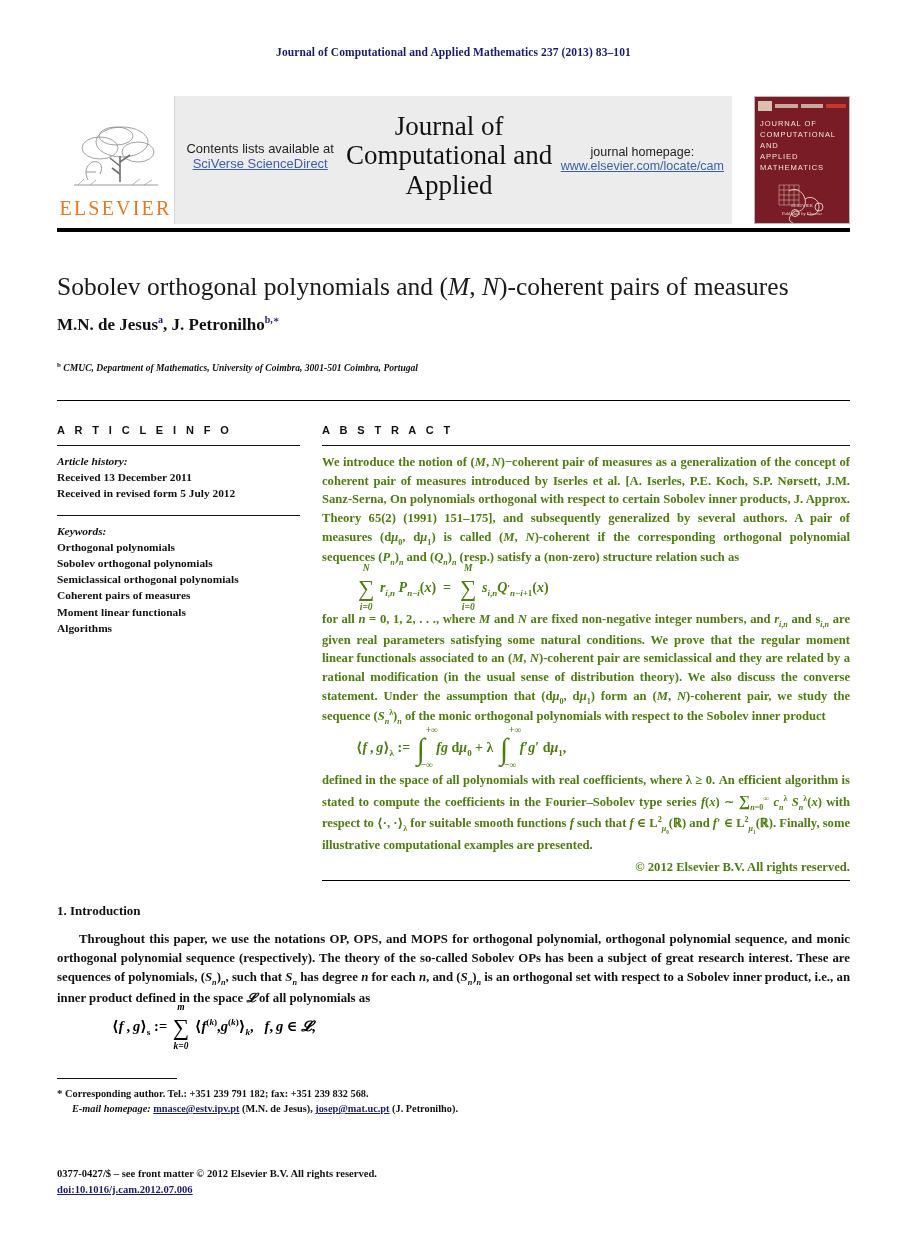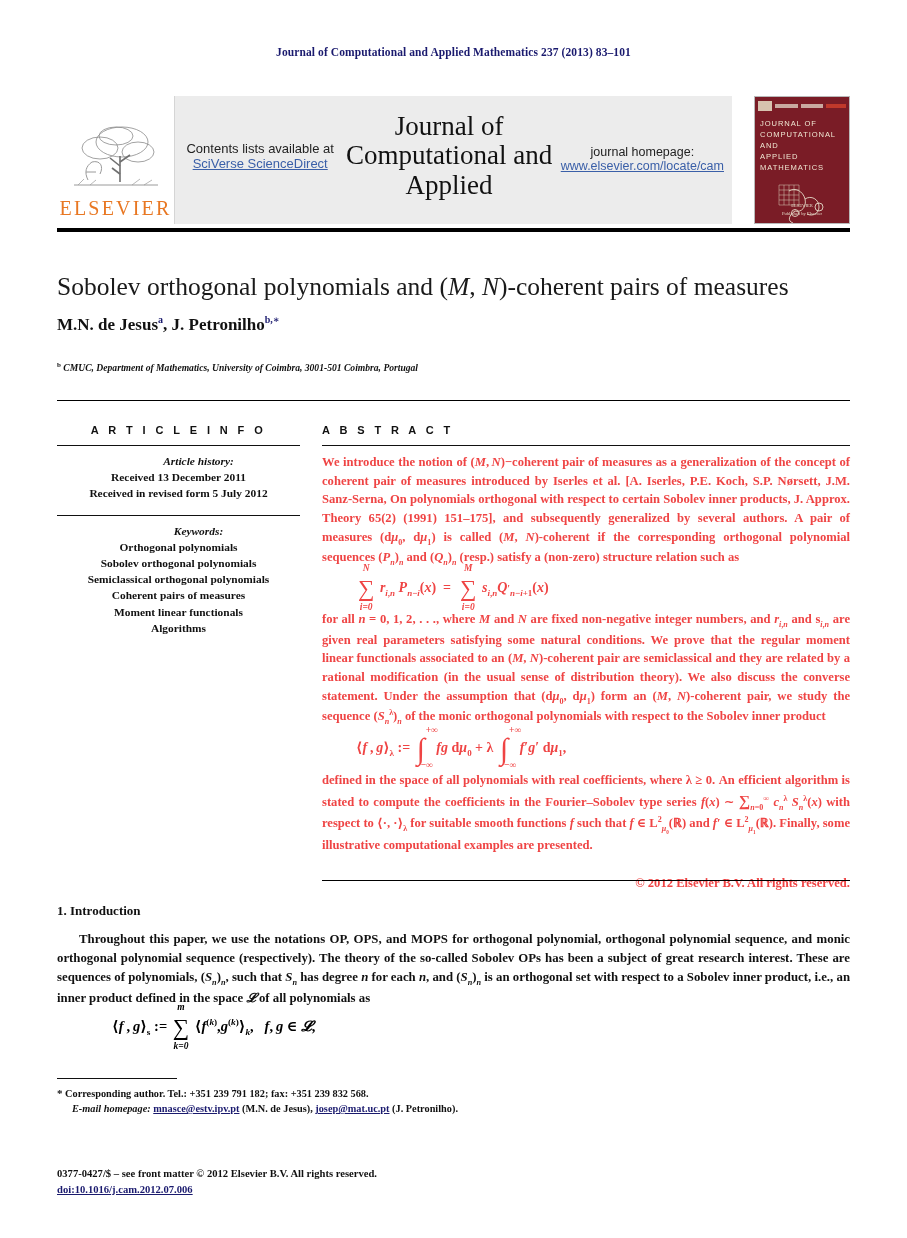--- a/index.html
+++ b/index.html
@@ -184,21 +184,20 @@
   .affil sup { font-style: normal; font-size: 7px; }
   .affil-a { top: 344px; }
   .affil-b { top: 360px; }
 
   
   .col-left {
     position: absolute;
     top: 424px;
     left: 57px;
     width: 243px;
-    text-align: center;
   }
   .col-right {
     position: absolute;
     top: 424px;
     left: 322px;
     width: 528px;
   }
   .sec-head {
     font-family: "Liberation Sans", sans-serif;
     font-weight: bold;
@@ -211,36 +210,36 @@
     border: 0;
     border-top: 1.6px solid #111;
     margin: 0 0 7px 0;
   }
   .info-block {
     font-size: 11.4px;
     line-height: 1.42;
     font-weight: bold;
     color: #111;
   }
-  .info-block .ital { font-style: italic; margin-left: 40px; }
+  .info-block .ital { font-style: italic; }
   .kw-gap { height: 13px; }
 
   .abstract {
     font-size: 12.6px;
     line-height: 1.48;
     text-align: justify;
-    color: #ef4444;
+    color: #4d7c0f;
     font-weight: bold;
   }
   .abstract p { margin: 0; }
   .copyright {
     text-align: right;
     font-weight: bold;
     font-size: 12.6px;
-    margin-top: 20px;
+    margin-top: 4px;
   }
   .eq {
     text-align: center;
     margin: 9px 0 10px 0;
     font-size: 14px;
   }
   .eq.left-ind { text-align: left; padding-left: 34px; }
 
   
   .mi { font-style: italic; font-family: "Liberation Serif", serif; }

